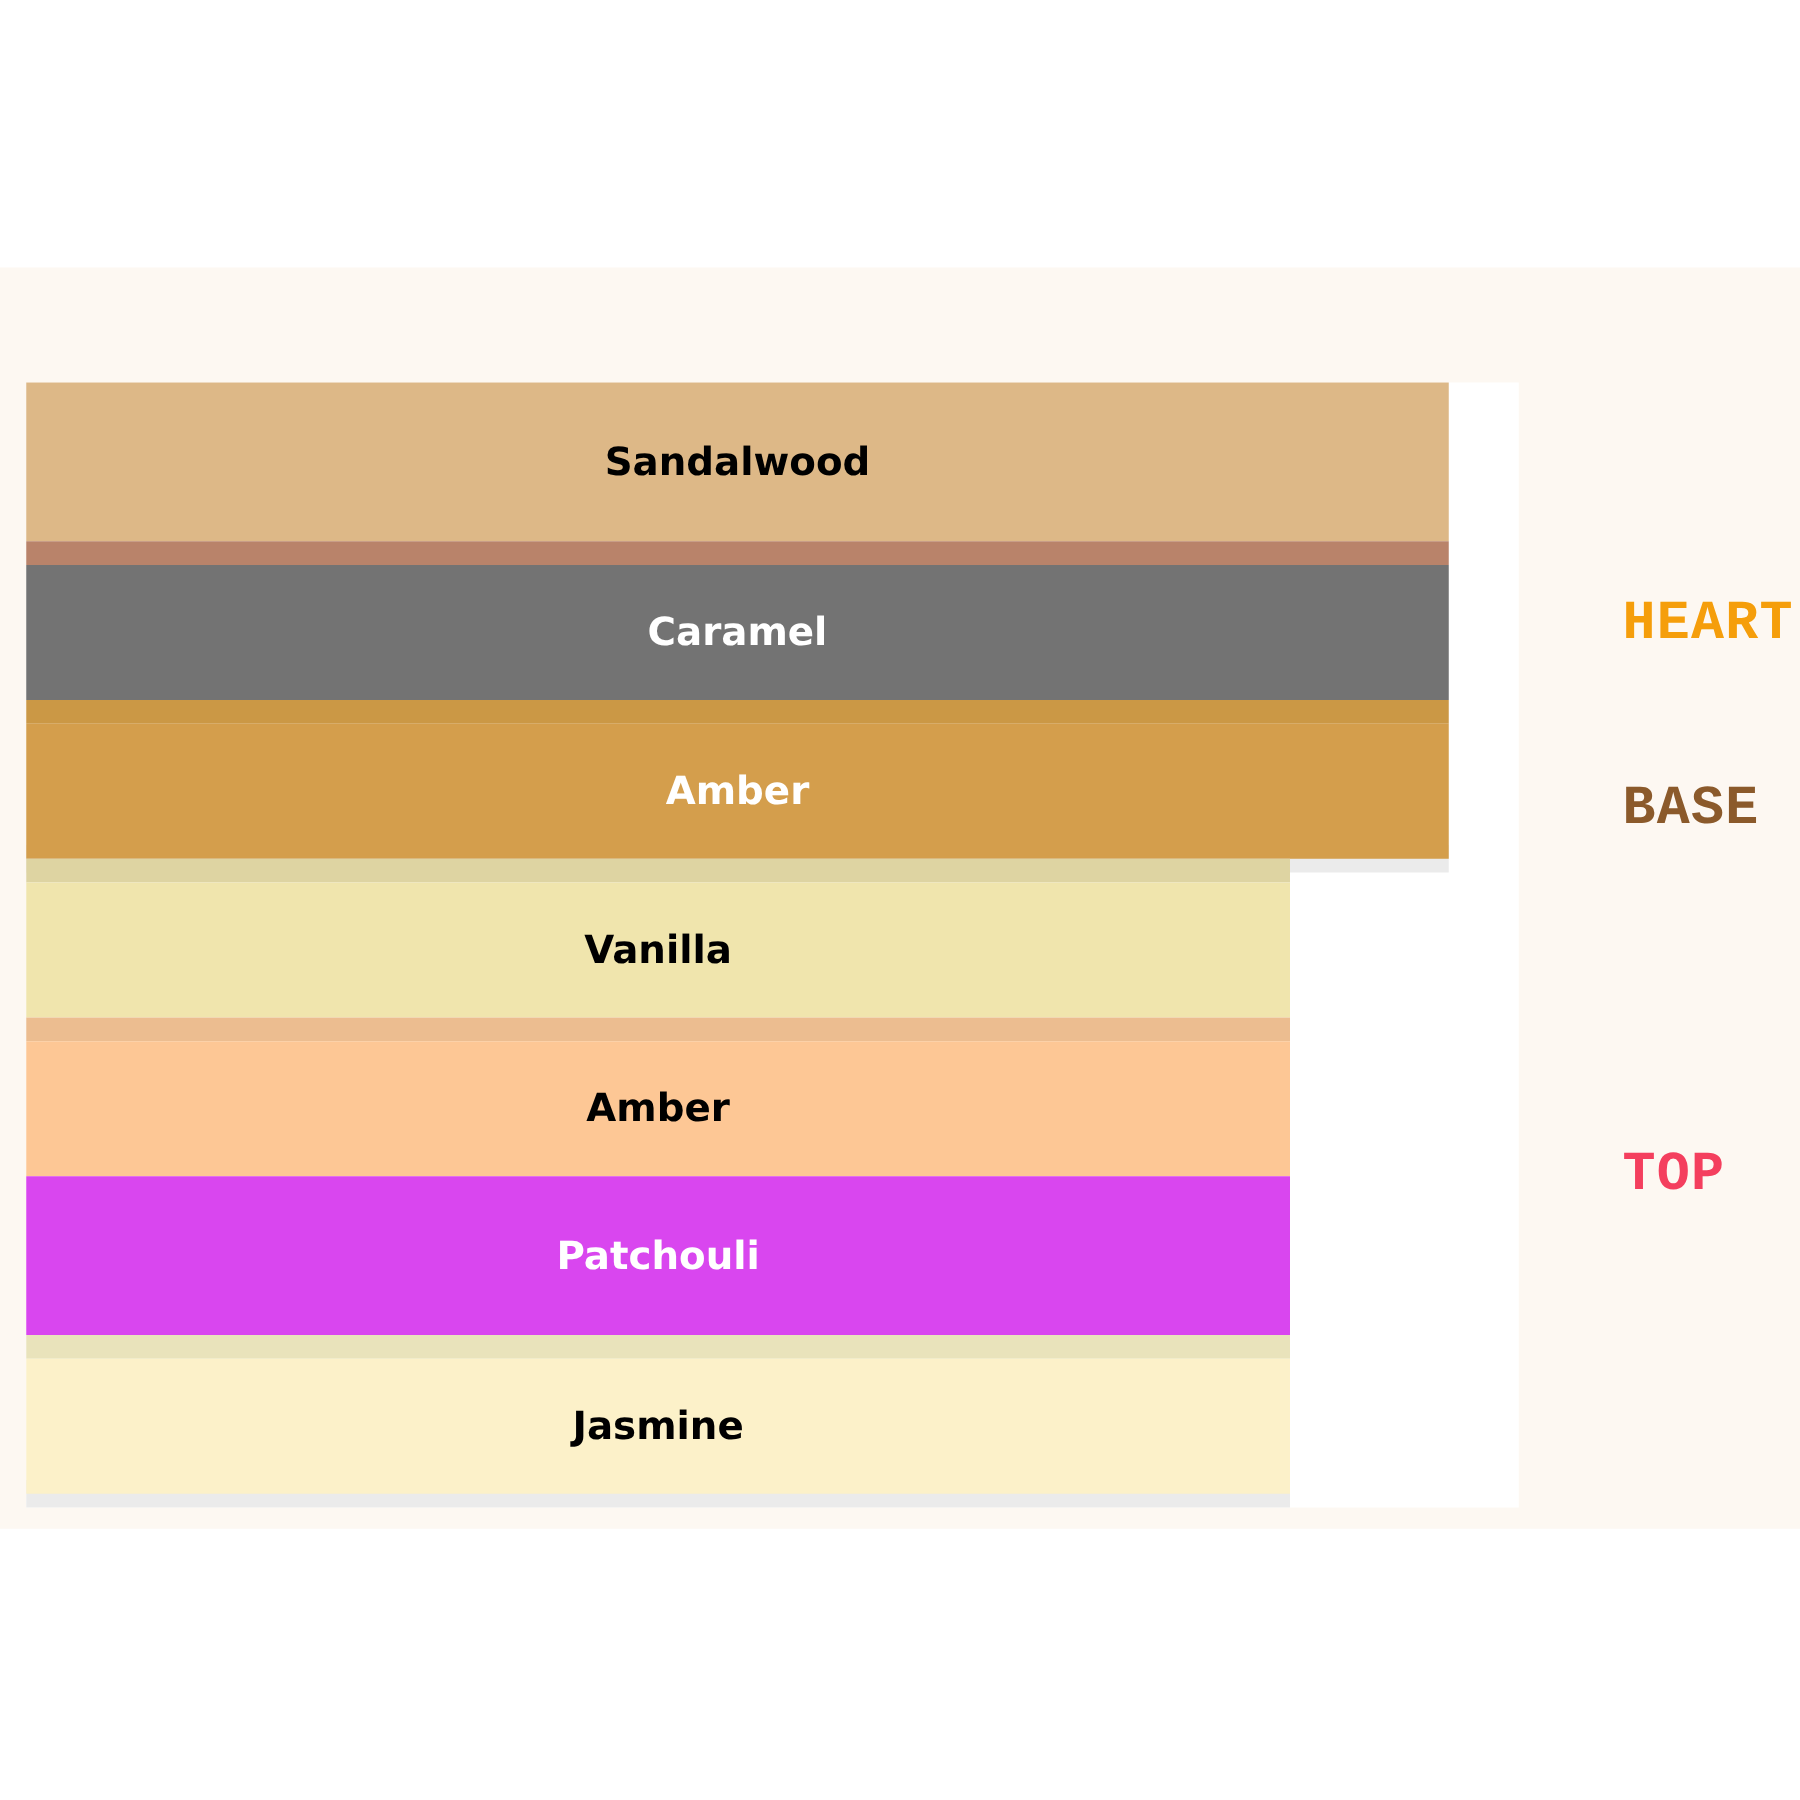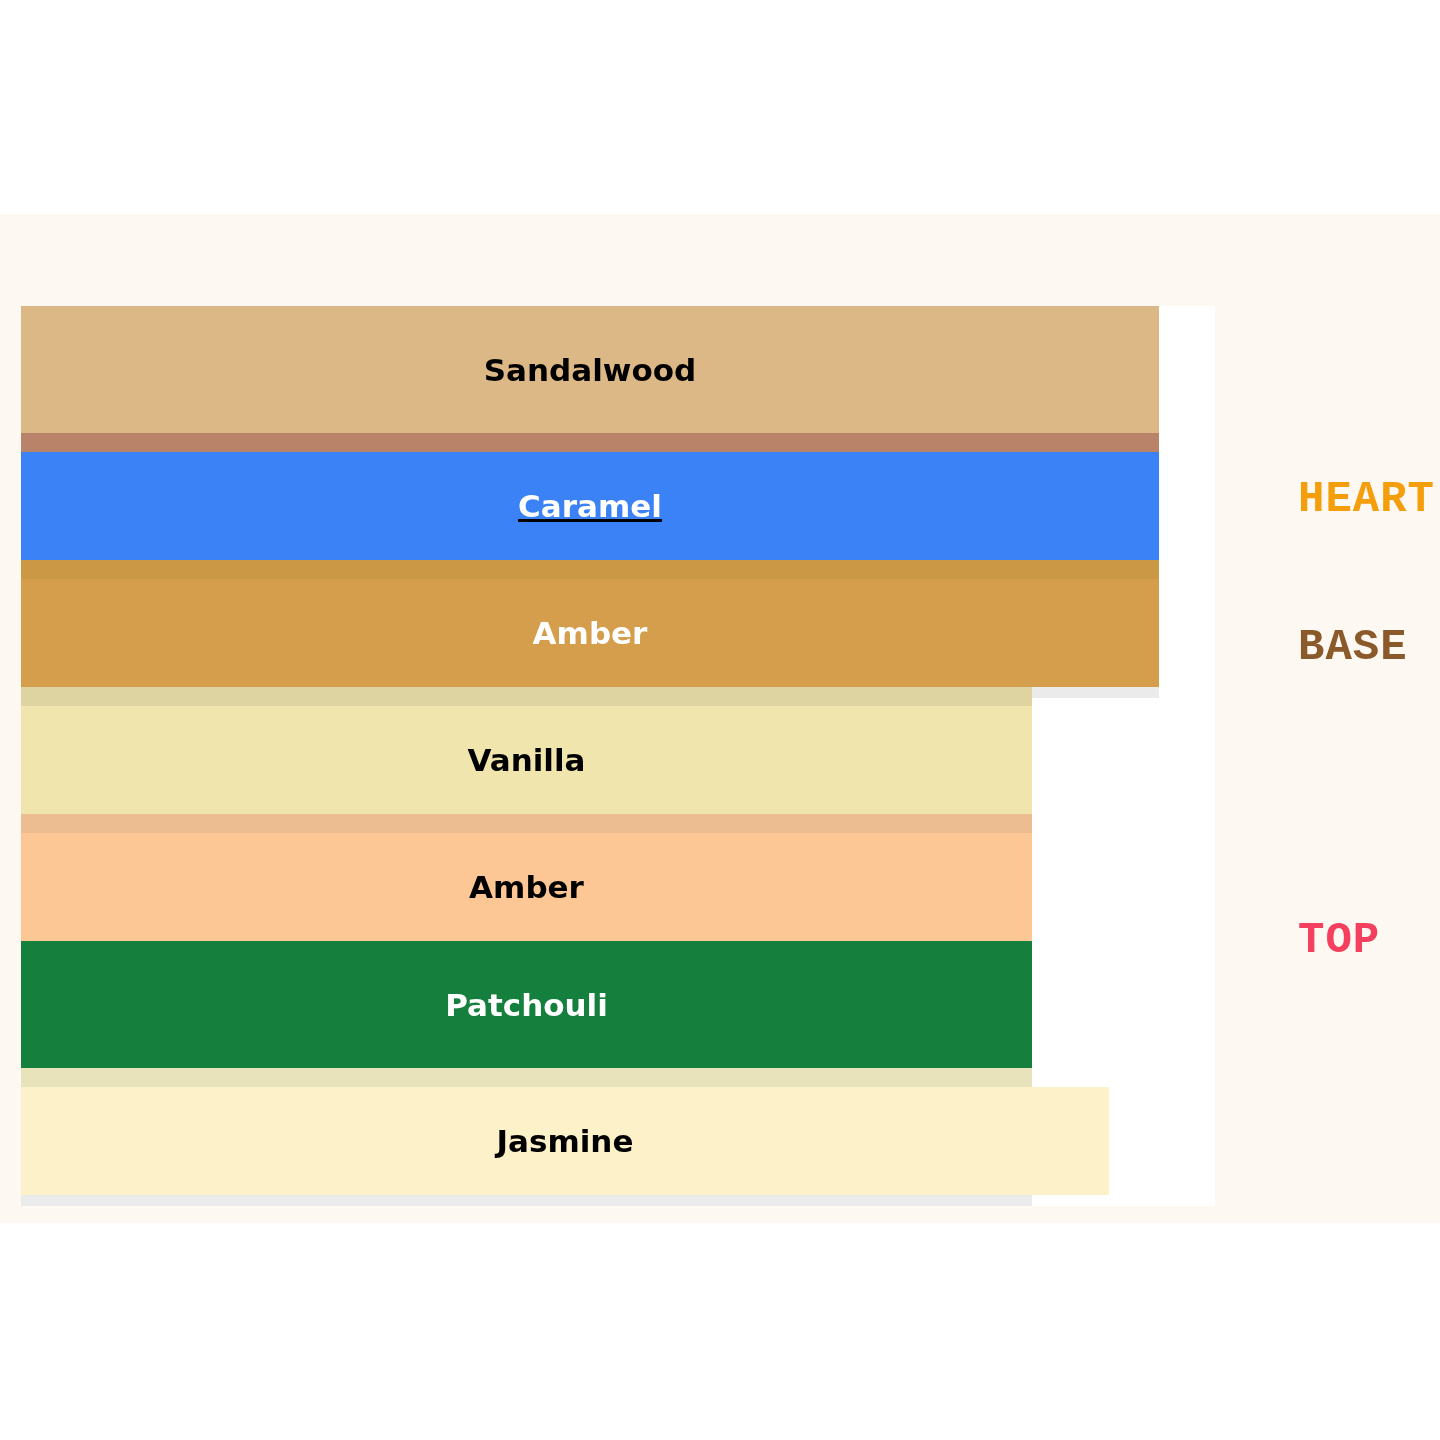--- a/index.html
+++ b/index.html
@@ -73,21 +73,21 @@
 
     <div class="track" style="top:370px;width:1138px;height:22px;"></div>
     <div class="track" style="top:878px;width:1011px;height:22px;"></div>
 
     <div class="bar" style="top:0px;width:1138px;height:127px;background:#ddb887;">
       <span class="bar-label" style="color:#000000;">Sandalwood</span>
     </div>
 
     <div style="position:absolute;left:0;top:127px;width:1138px;height:19px;background:#b9836a;"></div>
 
-    <div class="bar" style="top:146px;width:1138px;height:108px;background:#3b82f6;text-decoration:underline;">
+    <div class="bar" style="top:146px;width:1138px;height:108px;background:#737373;">
       <span class="bar-label" style="color:#ffffff;">Caramel</span>
     </div>
 
     <div style="position:absolute;left:0;top:254px;width:1138px;height:19px;background:#cb9845;"></div>
 
     <div class="bar" style="top:273px;width:1138px;height:108px;background:#d49e4c;">
       <span class="bar-label" style="color:#ffffff;">Amber</span>
     </div>
 
     <div style="position:absolute;left:0;top:381px;width:1011px;height:19px;background:#ded4a2;"></div>
@@ -95,27 +95,27 @@
     <div class="bar" style="top:400px;width:1011px;height:108px;background:#f0e5ad;align-items:center;">
       <span class="bar-label" style="color:#000000;">Vanilla</span>
     </div>
 
     <div style="position:absolute;left:0;top:508px;width:1011px;height:19px;background:#ecbd90;"></div>
 
     <div class="bar" style="top:527px;width:1011px;height:108px;background:#fdc795;">
       <span class="bar-label" style="color:#000000;">Amber</span>
     </div>
 
-    <div class="bar" style="top:635px;width:1011px;height:127px;background:#15803d;">
+    <div class="bar" style="top:635px;width:1011px;height:127px;background:#d946ef;">
       <span class="bar-label" style="color:#ffffff;">Patchouli</span>
     </div>
 
     <div style="position:absolute;left:0;top:762px;width:1011px;height:19px;background:#e9e3bb;"></div>
 
-    <div class="bar" style="top:781px;width:1088px;height:108px;background:#fcf1c9;">
+    <div class="bar" style="top:781px;width:1011px;height:108px;background:#fcf1c9;">
       <span class="bar-label" style="color:#000000;">Jasmine</span>
     </div>
 
   </div>
 
   <div class="cat-label" style="left:1298px;top:474px;color:#f59e0b;">HEART</div>
 
   <div class="cat-label" style="left:1298px;top:622px;color:#8b5a2b;">BASE</div>
 
   <div class="cat-label" style="left:1298px;top:915px;color:#f43f5e;">TOP</div>

